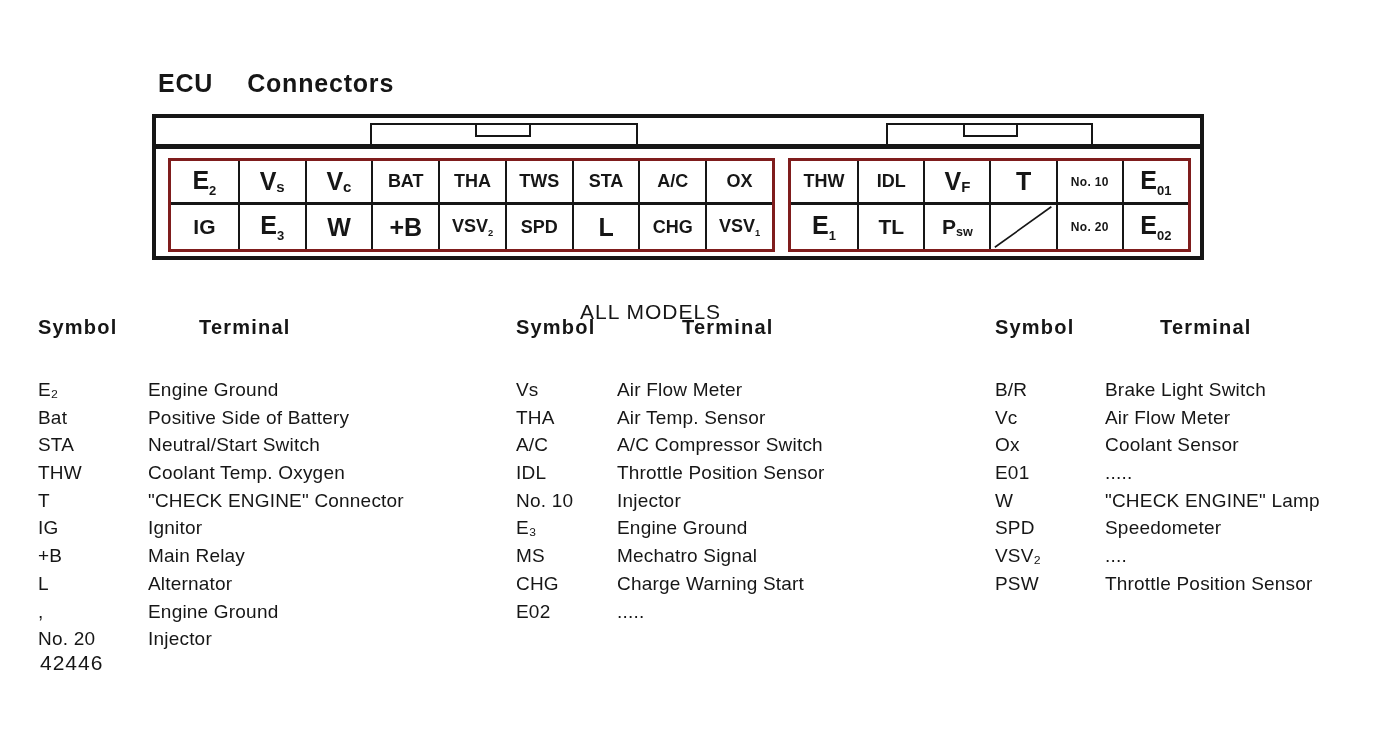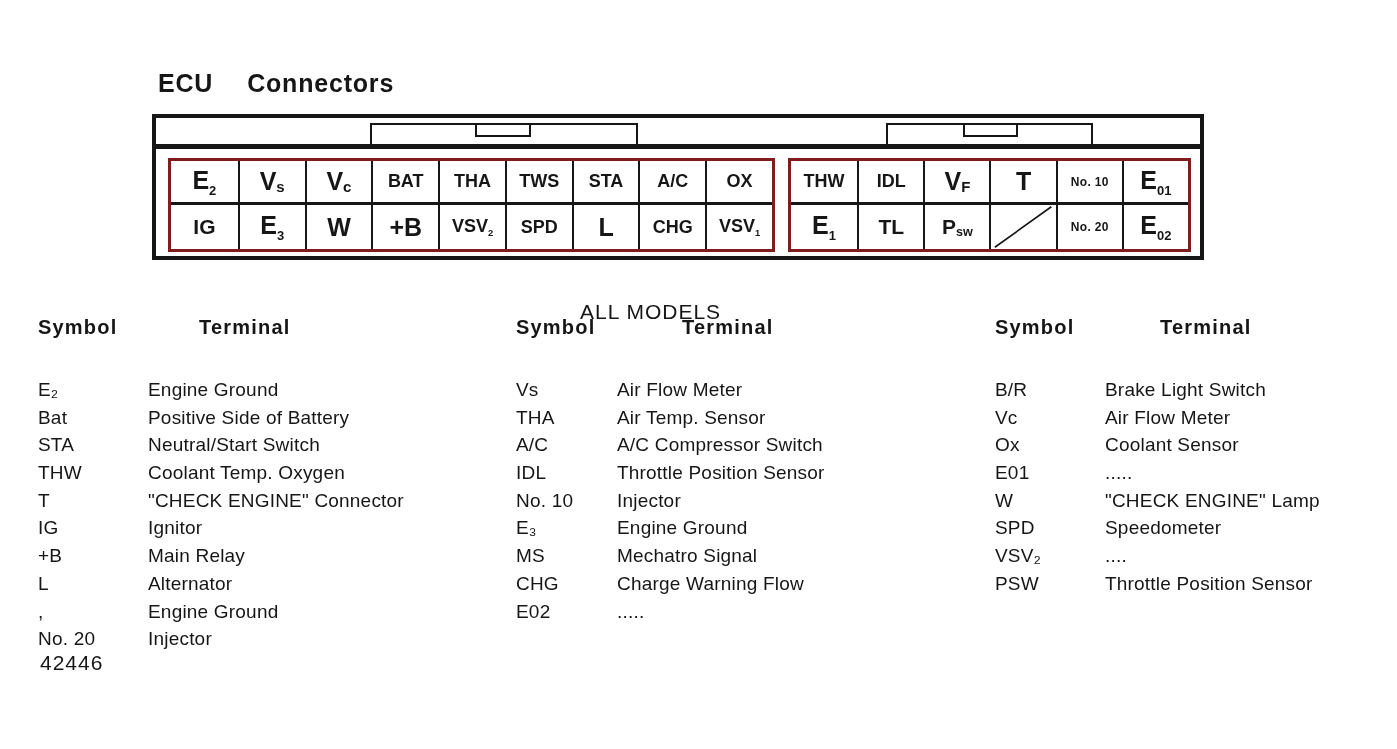--- a/index.html
+++ b/index.html
@@ -241,21 +241,21 @@
 
       <div class="legend-row">
         <span class="sym">E₃</span><span class="term">Engine Ground</span>
       </div>
 
       <div class="legend-row">
         <span class="sym">MS</span><span class="term">Mechatro Signal</span>
       </div>
 
       <div class="legend-row">
-        <span class="sym">CHG</span><span class="term">Charge Warning Flow</span>
+        <span class="sym">CHG</span><span class="term">Charge Warning Start</span>
       </div>
 
 
       <div class="legend-row">
         <span class="sym">E02</span><span class="term">.....</span>
       </div>
     </div>
 
   <div class="legend-col c3">
 

